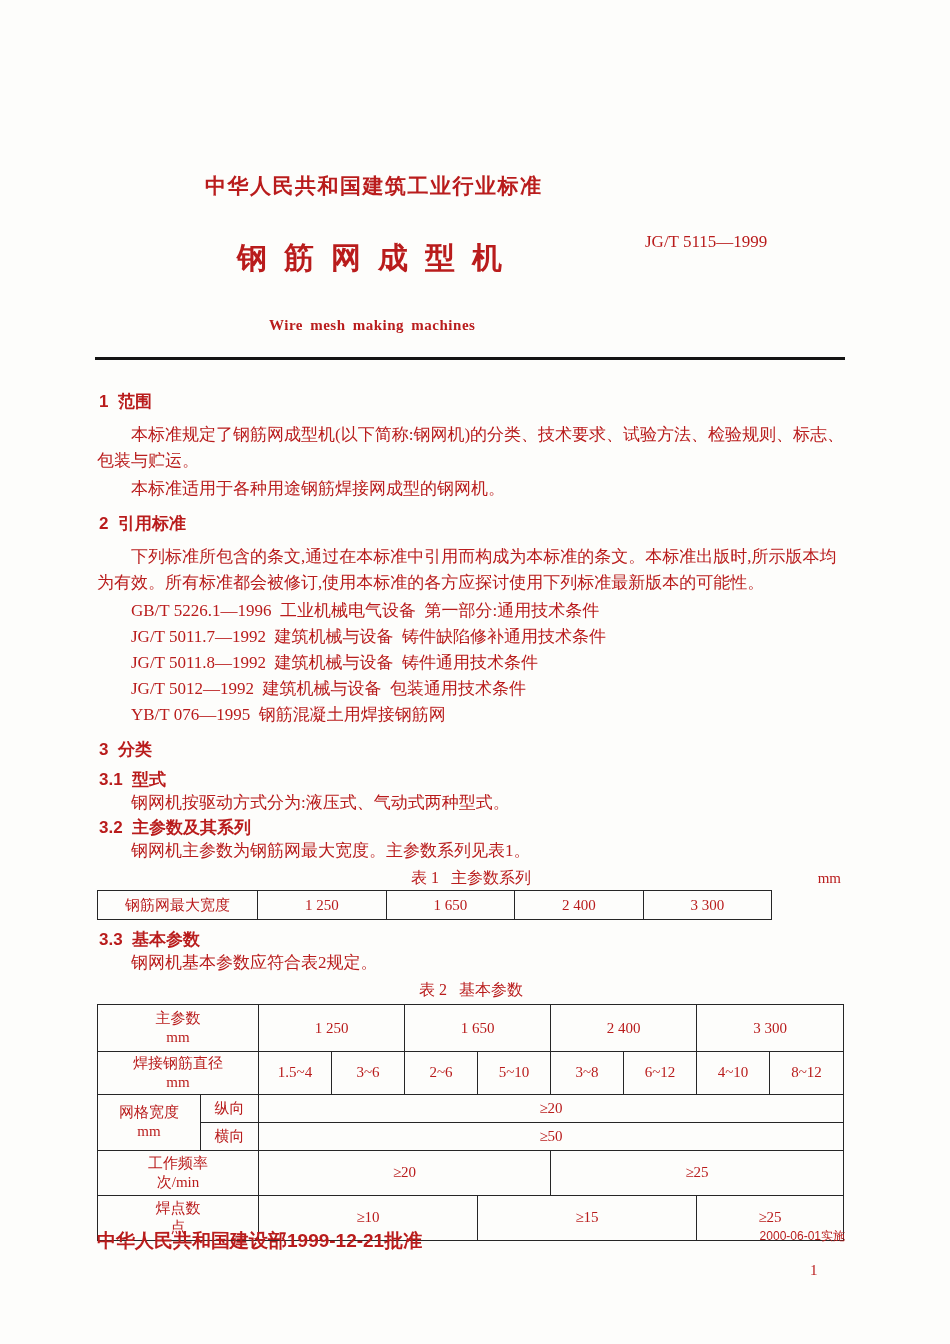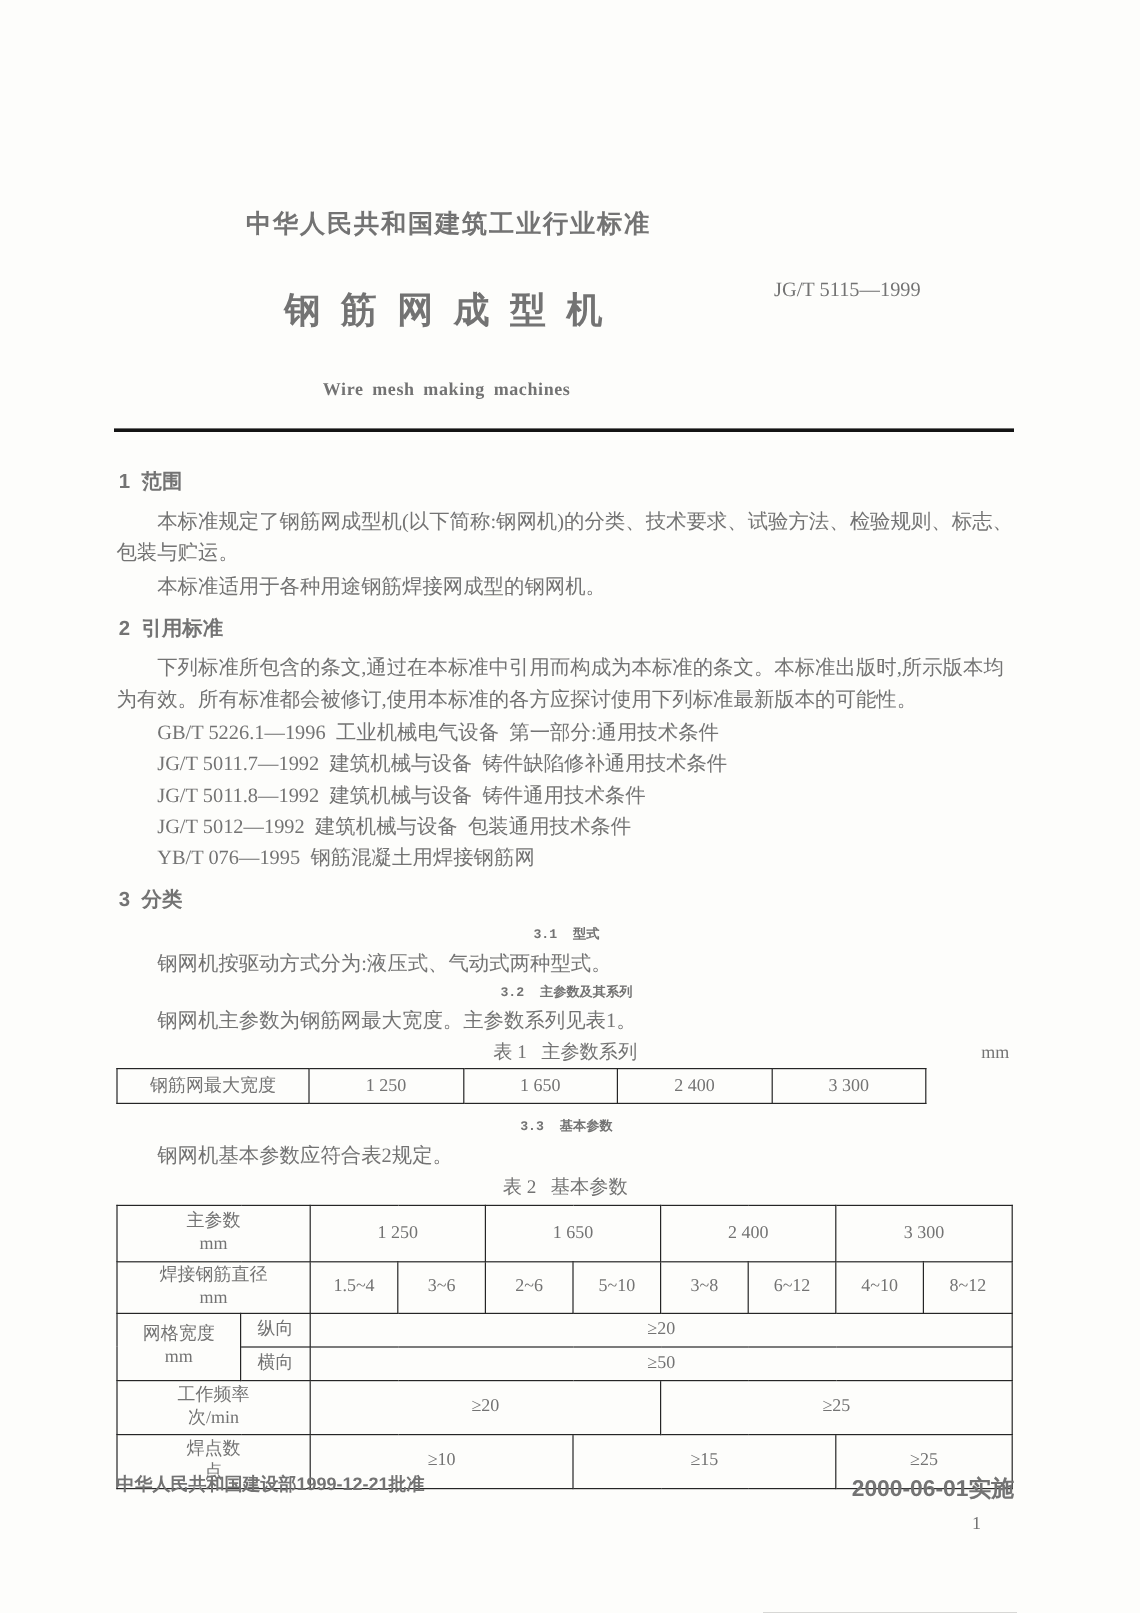--- a/index.html
+++ b/index.html
@@ -1,21 +1,21 @@
 <!DOCTYPE html>
 <html><head>
 <meta charset="utf-8">
 <style>
   html,body { margin:0; padding:0; background:#9a9a9a; }
   .page {
     position:relative;
     width:950px; height:1344px;
     margin:0 auto;
     background:#fdfdfb;
-    color:#737373;
+    color:#b91c1c;
     font-family:"Liberation Serif","DejaVu Serif",serif;
     overflow:hidden;
   }
 
   
   .std-class {
     position:absolute; left:205px; top:172px;
     font-family:"Liberation Sans","DejaVu Sans",sans-serif;
     font-weight:bold; font-size:21px; letter-spacing:1.5px;
   }
@@ -41,23 +41,23 @@
   .main {
     position:absolute; left:97px; top:392px; width:748px;
   }
   .h-sec {
     font-family:"Liberation Sans","DejaVu Sans",sans-serif;
     font-weight:bold; font-size:17px; line-height:20px;
     margin:12px 0 10px 2px; white-space:pre-wrap;
   }
   .h-sec.first { margin-top:0; }
   .h-sub {
-    font-family:Liberation Mono, monospace;
-    font-weight:bold; font-size:11px; line-height:20px;
-    margin:2px 0 0 2px; white-space:pre-wrap;text-align:center;
+    font-family:Liberation Sans, sans-serif;
+    font-weight:bold; font-size:17px; line-height:20px;
+    margin:2px 0 0 2px; white-space:pre-wrap;
   }
   p.body {
     font-size:17px; line-height:26px; text-indent:2em;
     margin:0 0 2px 0;
   }
   .refs { margin:2px 0 0 34px; }
   .refs .ref { font-size:17px; line-height:26px; white-space:pre-wrap; }
 
   
   .t1cap-row { position:relative; text-align:center; line-height:24px; margin-top:0; }
@@ -77,26 +77,26 @@
   tr.rA td { height:42px; }
   tr.rB td { height:34px; }
   tr.rC td, tr.rD td { height:23px; }
   tr.rE td, tr.rF td { height:40px; }
   td .u { display:block; }
 
   
   .footer-left {
     position:absolute; left:97px; top:1228px;
     font-family:"Liberation Sans","DejaVu Sans",sans-serif;
-    font-weight:bold; font-size:15px;
+    font-weight:bold; font-size:19px;
   }
   .footer-right {
     position:absolute; right:105px; top:1228px;
     font-family:"Liberation Sans","DejaVu Sans",sans-serif;
-    font-weight:bold; font-size:19px;
+    font-weight:normal; font-size:12px;
   }
   .page-num {
     position:absolute; left:810px; top:1262px;
     font-size:15px;
   }
 </style>
 </head>
 <body>
 
 <div class="page">

